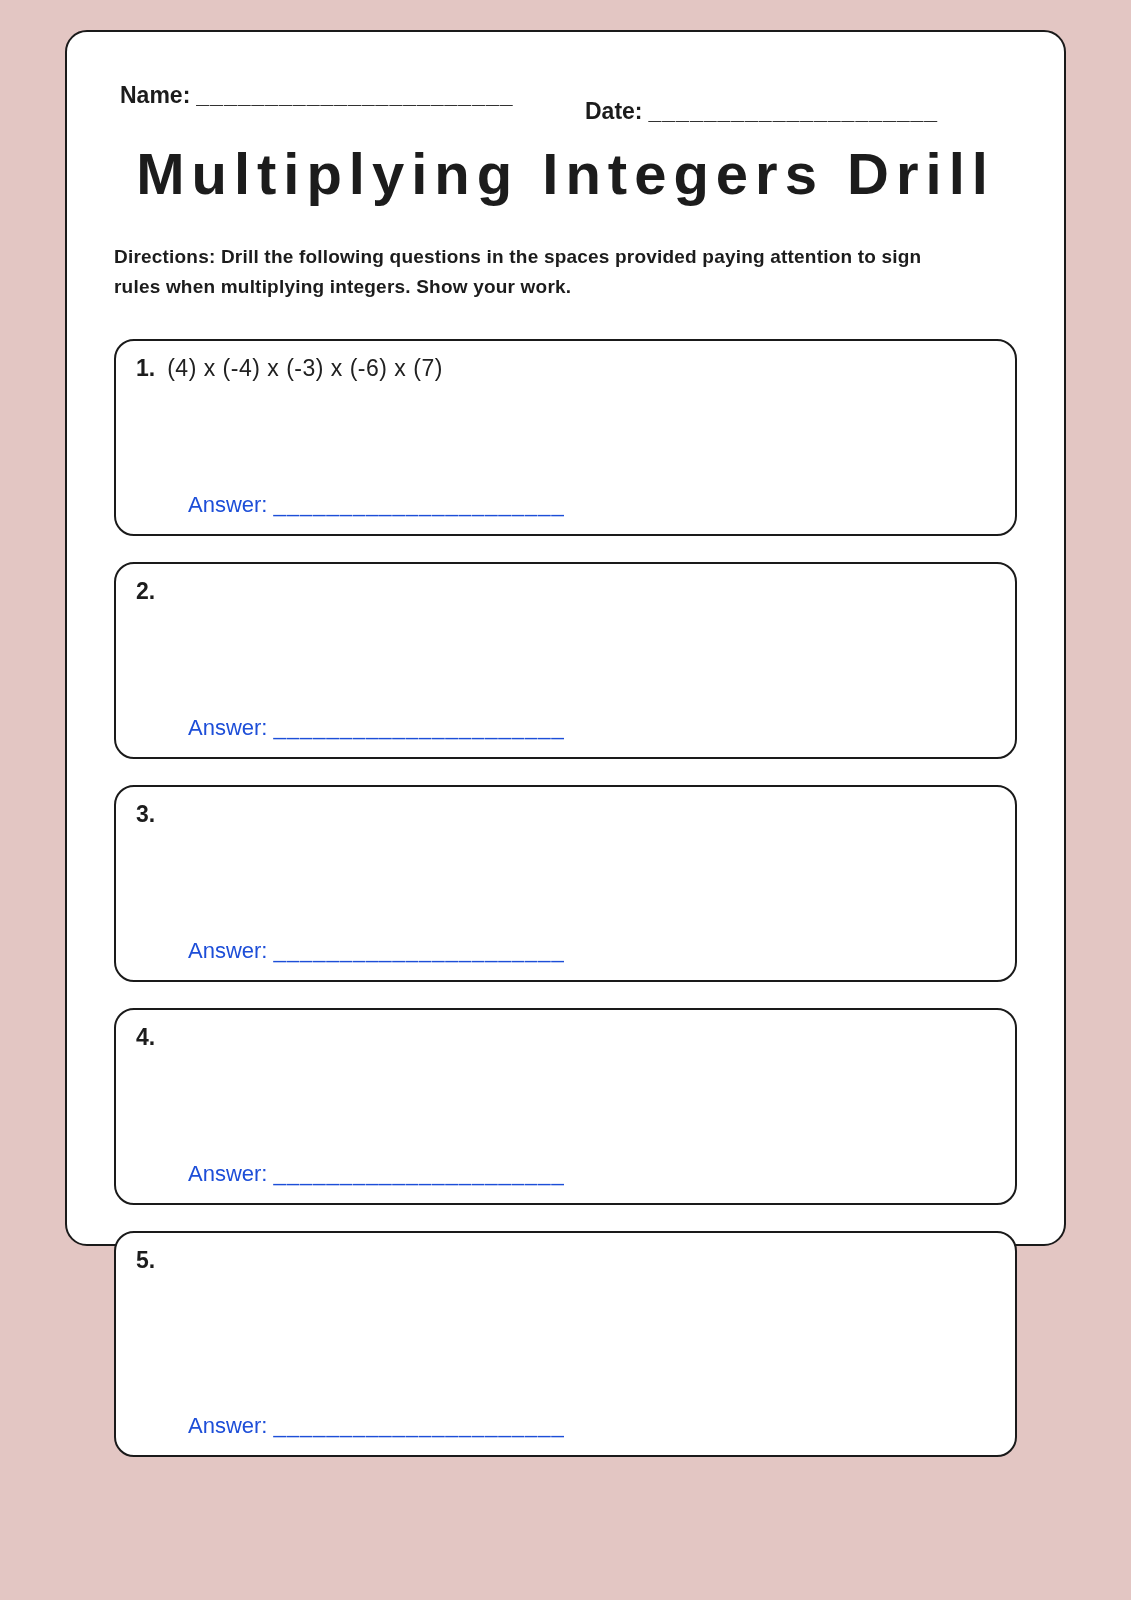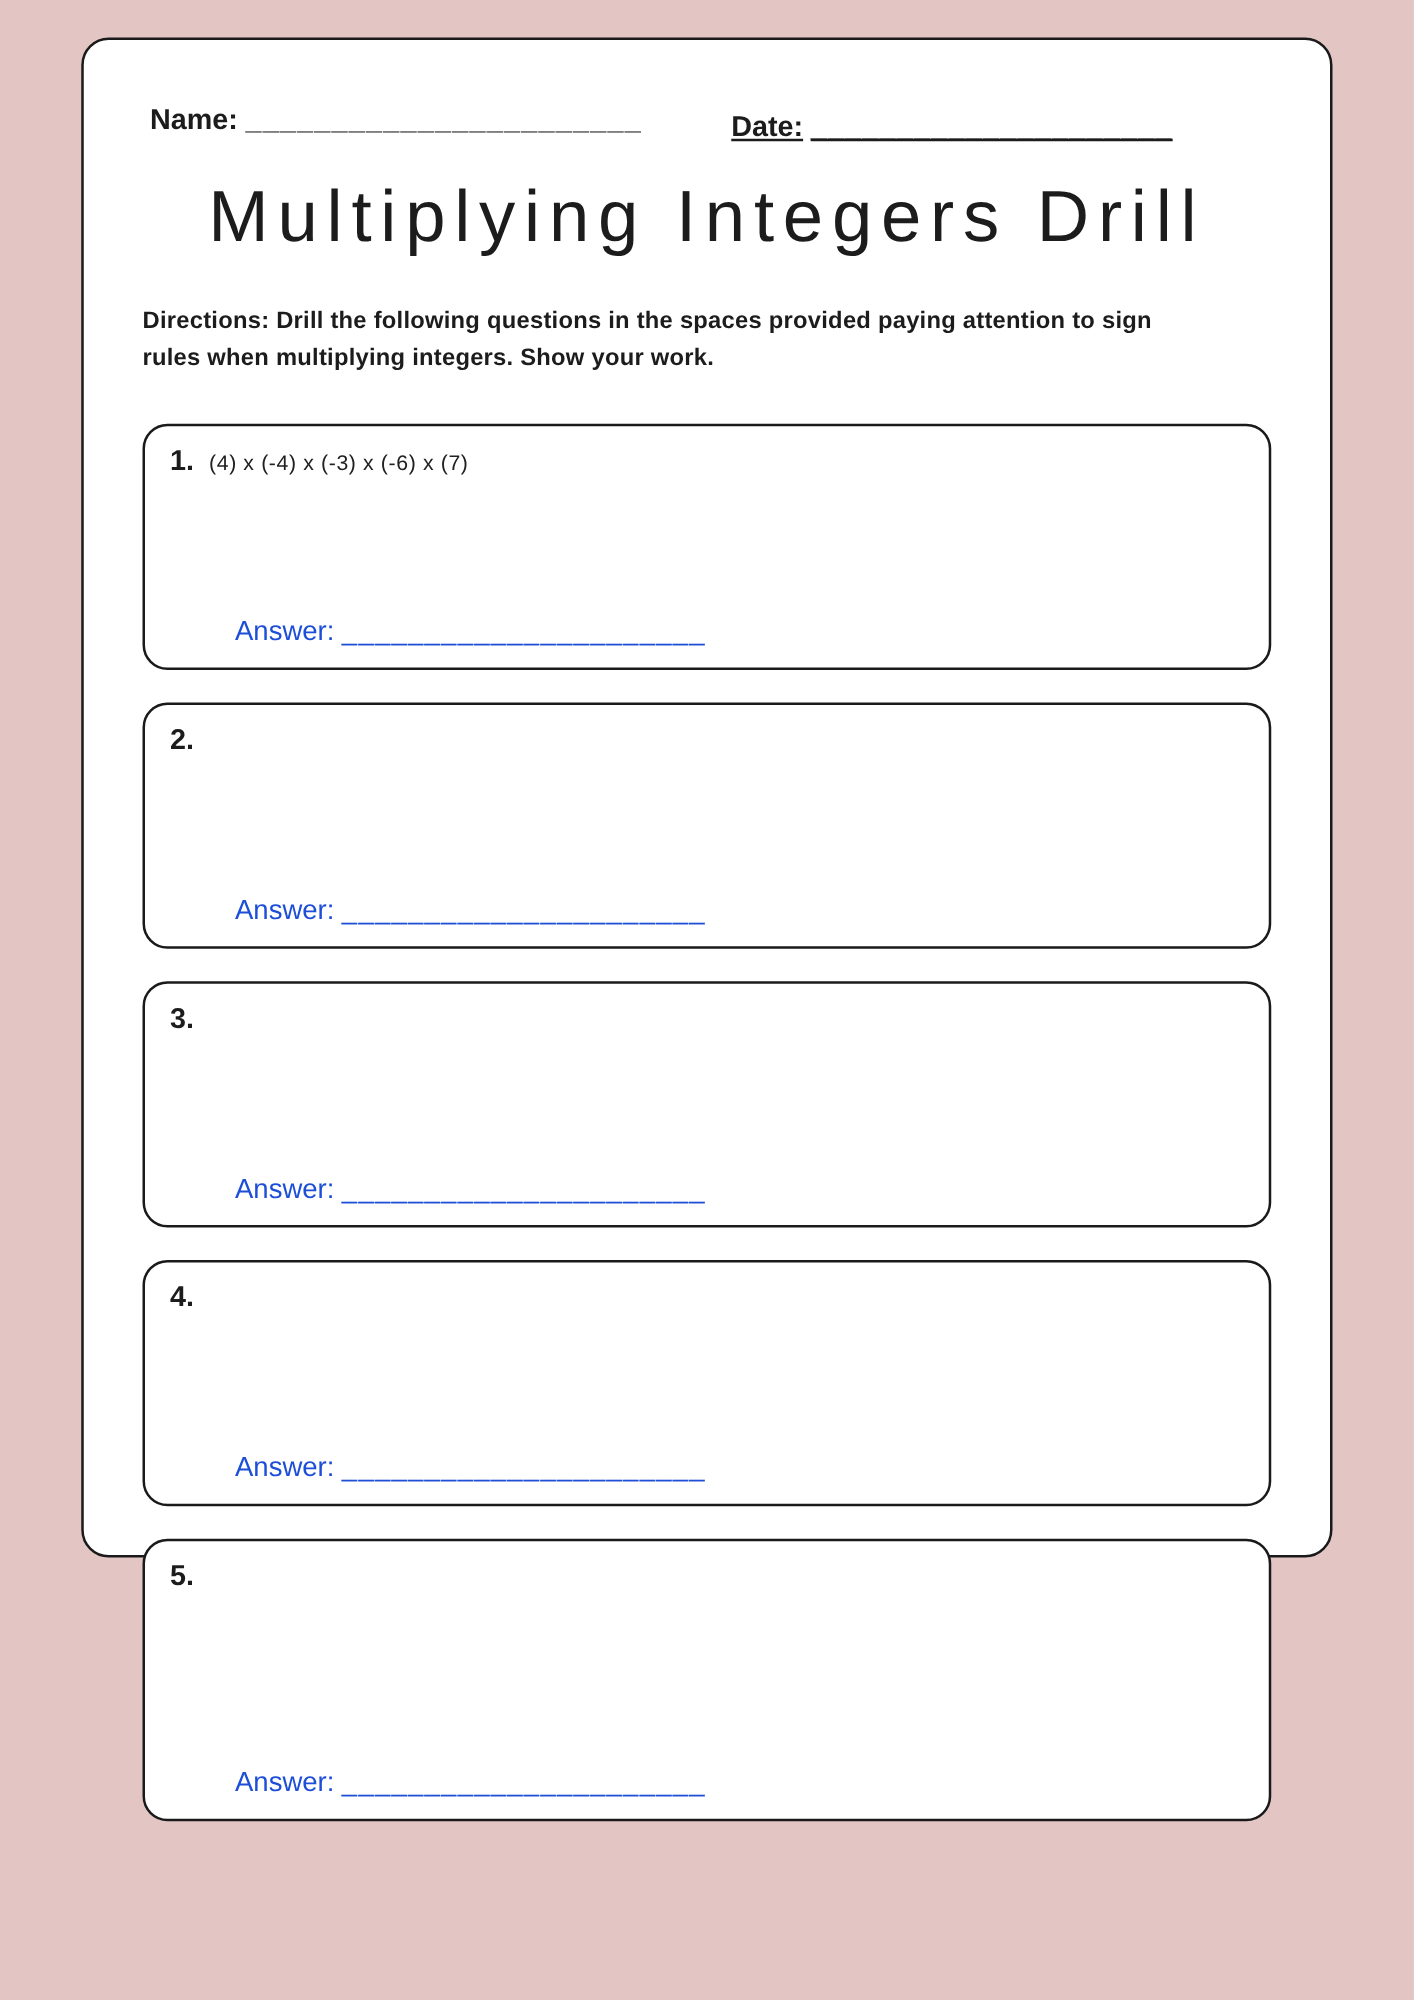--- a/index.html
+++ b/index.html
@@ -25,32 +25,32 @@
   }
   
   .header-row {
     position: relative;
     height: 30px;
     margin-top: 50px;
     font-size: 23px;
     font-weight: 700;
   }
   .name-block { position: absolute; left: 6px; top: 0; white-space: nowrap; }
-  .date-block { position: absolute; left: 471px; top: 6px; white-space: nowrap; text-decoration: underline; }
+  .date-block { position: absolute; left: 471px; top: 16px; white-space: nowrap; }
   .blank-line {
     font-weight: 600;
     letter-spacing: 1px;
     margin-left: 6px;
   }
   
   .title {
     margin-top: 30px;
     text-align: center;
     font-size: 58px;
-    font-weight: 400;
+    font-weight: 700;
     letter-spacing: 7px;
     line-height: 1.1;
   }
   
   .directions {
     margin-top: 36px;
     width: 830px;
     font-size: 19px;
     font-weight: 700;
     line-height: 1.6;
@@ -72,21 +72,21 @@
   .q-line {
     display: flex;
     align-items: baseline;
     gap: 12px;
   }
   .q-num {
     font-size: 23px;
     font-weight: 700;
   }
   .q-expr {
-    font-size: 17px;
+    font-size: 23px;
     font-weight: 400;
     letter-spacing: 0.5px;
     color: #212121;
   }
   .answer-row {
     position: absolute;
     left: 72px;
     bottom: 16px;
     font-size: 22px;
     font-weight: 400;

